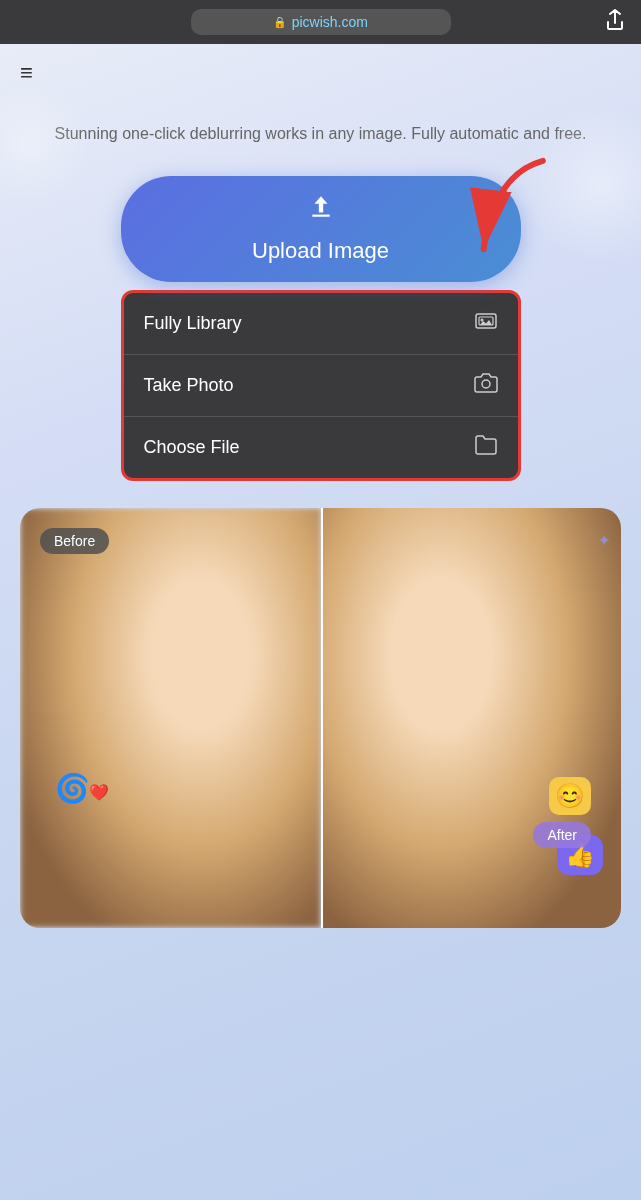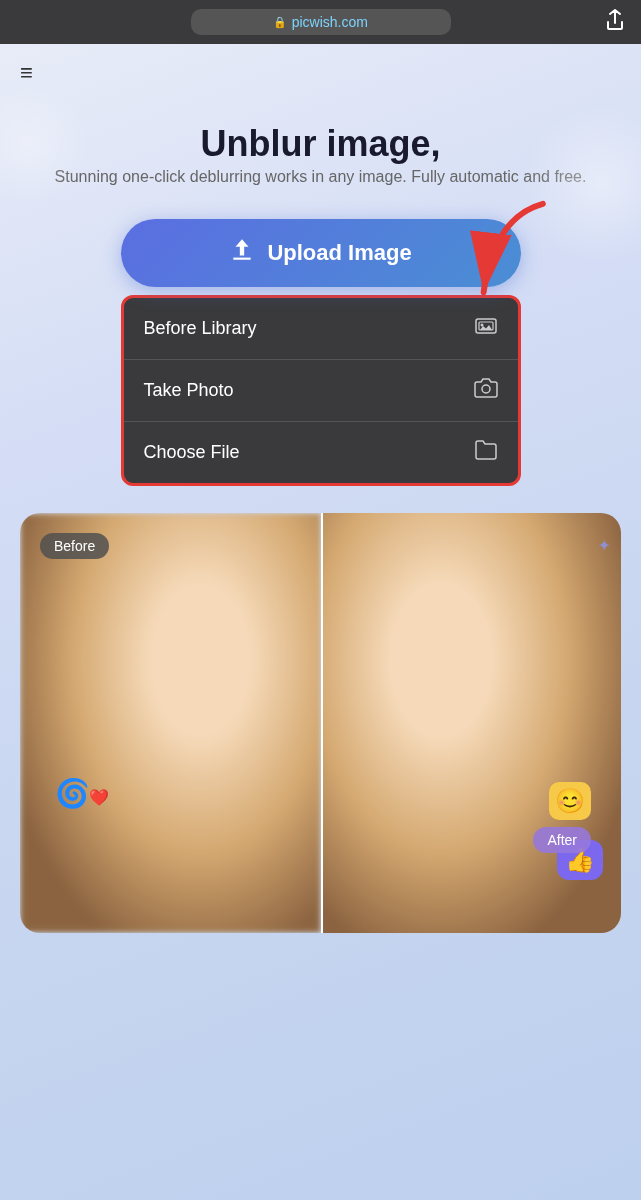--- a/index.html
+++ b/index.html
@@ -115,27 +115,28 @@
       margin-bottom: 30px;
     }
     .upload-btn {
       width: 100%;
       padding: 18px 40px;
       background: linear-gradient(135deg, #5b6ee1 0%, #4a8ed4 100%);
       border: none;
       border-radius: 50px;
       color: #fff;
       font-size: 22px;
-      font-weight: 700;
+      font-weight: 400;
       cursor: pointer;
       display: flex;
       align-items: center;
       justify-content: center;
       gap: 12px;
       box-shadow: 0 4px 20px rgba(74, 110, 212, 0.4);
+      flex-direction: column;
     }
     .upload-icon {
       font-size: 22px;
     }
 
     
     .dropdown-menu {
       width: 100%;
       max-width: 400px;
       margin: 0 auto;
@@ -291,21 +292,20 @@
 
 <div class="page">
   <div class="blob-top-right"></div>
   <div class="blob-top-left"></div>
 
   <nav class="navbar">
     <button class="hamburger">≡</button>
   </nav>
 
   <div class="hero">
-    <div class="hero-title-black">Unblur image,</div>
     <div class="hero-subtitle">Stunning one-click deblurring works in any image. Fully automatic and free.</div>
   </div>
 
   <div class="upload-section">
     <div class="upload-btn-outer">
 
       <svg class="red-arrow" viewBox="0 0 130 110" fill="none">
         <defs>
           <marker id="arrowhead" markerWidth="10" markerHeight="7" refX="10" refY="3.5" orient="auto">
             <polygon points="0 0, 10 3.5, 0 7" fill="#e53935"></polygon>
@@ -320,21 +320,21 @@
             <path d="M12 2L6 9h4v8h4V9h4L12 2z"></path>
             <path d="M4 19h16v2H4z"></path>
           </svg>
         </span>
         <span>Upload Image</span>
       </button>
     </div>
 
     <div class="dropdown-menu">
       <div class="dropdown-item">
-        <span>Before Library</span>
+        <span>Fully Library</span>
         <span class="dropdown-item-icon">
           <svg width="24" height="24" viewBox="0 0 24 24" fill="#ccc">
             <rect x="2" y="5" width="20" height="14" rx="2" fill="none" stroke="#ccc" stroke-width="1.5"></rect>
             <rect x="5" y="8" width="14" height="8" rx="1" fill="none" stroke="#ccc" stroke-width="1.2"></rect>
             <circle cx="8" cy="11" r="1.5" fill="#ccc"></circle>
             <path d="M6 16 L9 12 L12 14.5 L15 11 L18 16Z" fill="#ccc"></path>
           </svg>
         </span>
       </div>
       <div class="dropdown-item">

